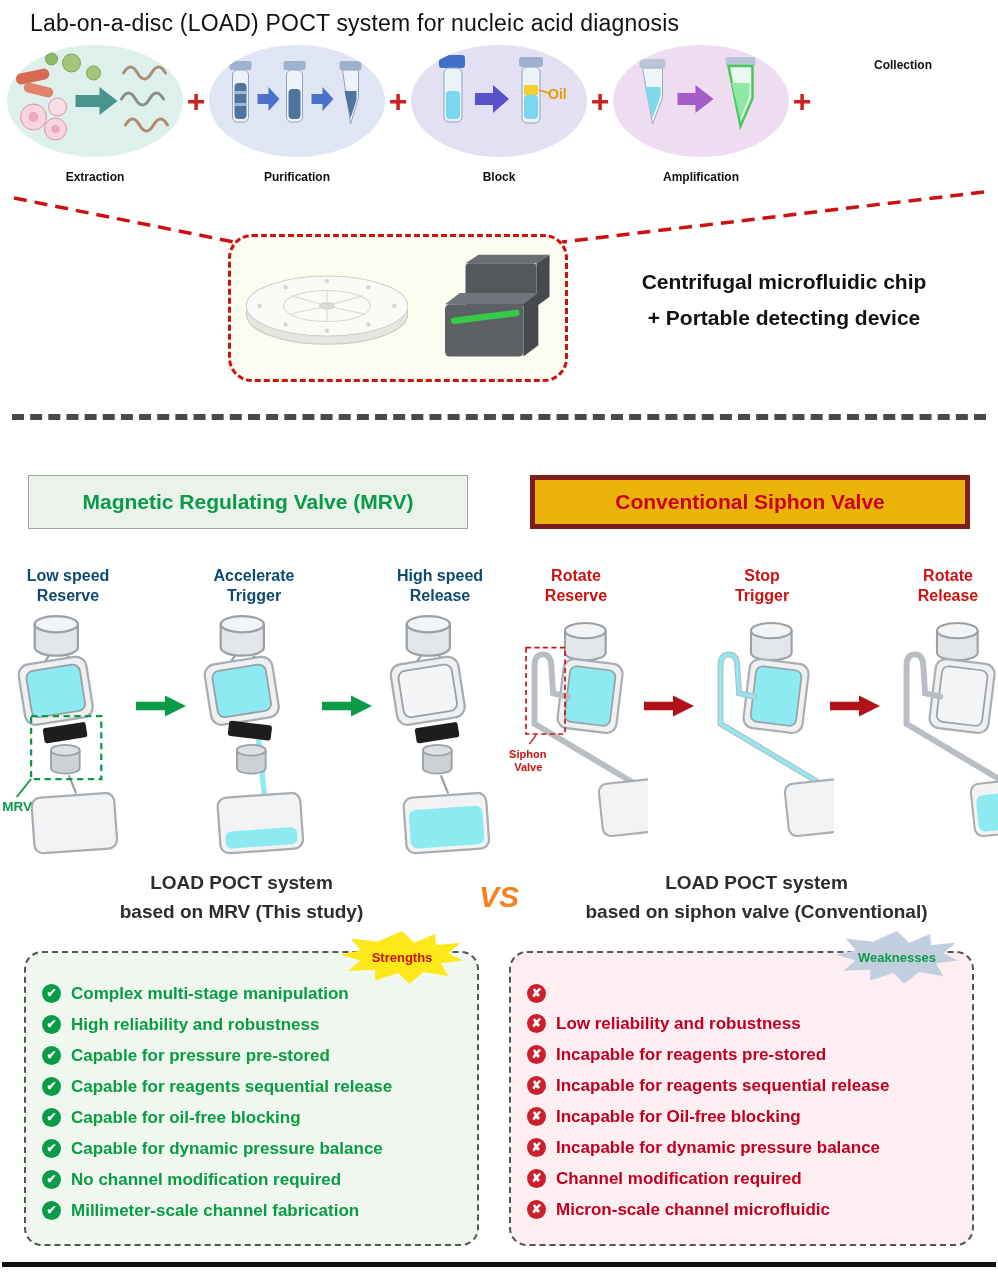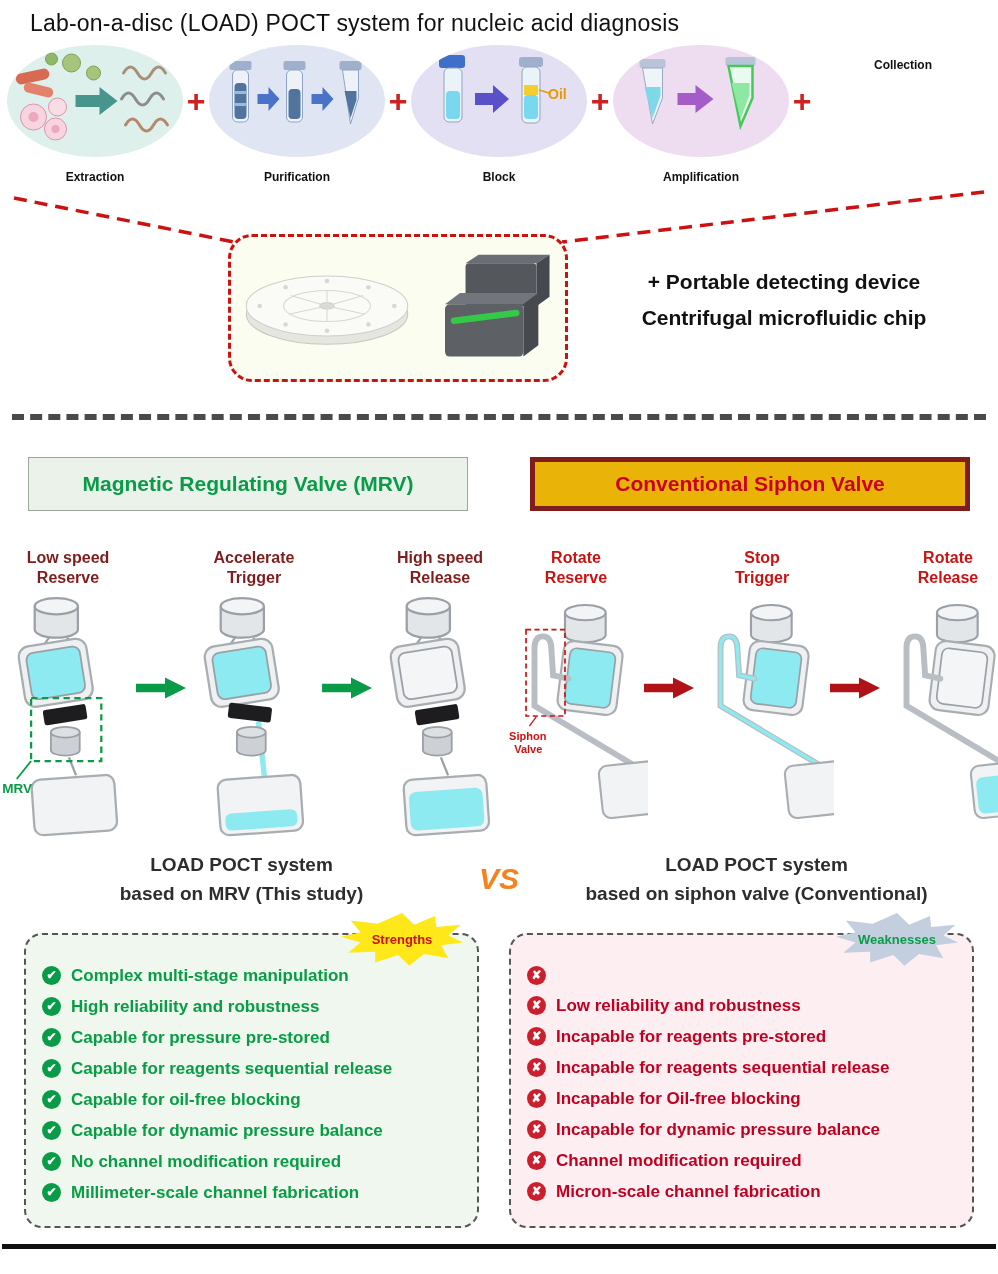--- a/index.html
+++ b/index.html
@@ -22,31 +22,31 @@
 
   
   .converge { position: relative; height: 202px; margin-top: 4px; }
   .converge-svg { position: absolute; left: 0; top: 0; }
   .device-box { position: absolute; left: 228px; top: 46px; width: 340px; height: 148px; border: 3.5px dashed #cc1111; border-radius: 24px; background: #fafdf0; display: flex; align-items: center; justify-content: center; gap: 2px; }
   .device-caption { position: absolute; left: 578px; top: 76px; width: 412px; text-align: center; font-size: 21px; font-weight: bold; color: #111; line-height: 1.7; }
 
   .divider { margin: 24px 12px 0 12px; border-top: 6px dashed #4a4a4a; }
 
   
-  .headers-row { display: flex; justify-content: space-between; padding: 15px 28px; margin-top: 22px; }
+  .headers-row { display: flex; justify-content: space-between; padding: 15px 28px; margin-top: 40px; }
   .valve-header { width: 440px; height: 54px; display: flex; align-items: center; justify-content: center; font-size: 21px; font-weight: bold; }
   .valve-header.mrv    { background: #eaf2ea; border: 1px solid #99a899; color: #0a9b48; }
   .valve-header.siphon { background: #eab308; border: 5px solid #7f1d1d; color: #cc0022; }
 
   
   .diagrams-row { display: flex; margin-top: 22px; }
   .diagram-panel { flex: 1; display: flex; justify-content: center; align-items: flex-start; }
   .stage { display: flex; flex-direction: column; align-items: center; width: 136px; }
   .stage-label { font-size: 16px; font-weight: bold; text-align: center; line-height: 1.25; height: 42px; }
-  .diagram-panel.left  .stage-label { color: #7f1d1d; }
+  .diagram-panel.left  .stage-label { color: #0c4a6e; }
   .diagram-panel.right .stage-label { color: #cc1111; }
   .flow-arrow { width: 50px; height: 24px; margin-top: 128px; flex: none;
     clip-path: polygon(0 32%, 58% 32%, 58% 6%, 100% 50%, 58% 94%, 58% 68%, 0 68%); }
   .flow-arrow.green { background: #0a9b48; }
   .flow-arrow.red   { background: #b01217; }
 
   
   .captions-row { display: flex; align-items: center; justify-content: center; margin-top: 8px; }
   .sys-caption { width: 445px; text-align: center; font-size: 19px; font-weight: bold; color: #2d2d2d; line-height: 1.55; }
   .vs { width: 70px; text-align: center; font-size: 30px; font-weight: bold; font-style: italic; color: #f5821f; }
@@ -220,22 +220,22 @@
         <polygon points="52,12 66,3 142,3 128,12" fill="#6a6d73"></polygon>
         <polygon points="128,12 142,3 142,48 128,58" fill="#46494e"></polygon>
         <rect x="52" y="12" width="76" height="46" rx="4" fill="#54585d"></rect>
         <polygon points="30,56 46,44 130,44 114,56" fill="#72767c"></polygon>
         <polygon points="114,56 130,44 130,100 114,112" fill="#46494e"></polygon>
         <rect x="30" y="56" width="84" height="56" rx="5" fill="#5d6166"></rect>
         <rect x="36" y="66" width="74" height="7" rx="3.5" fill="#35c948" transform="rotate(-7 73 69)"></rect>
       </svg>
     </div>
     <div class="device-caption">
+      <div>Centrifugal microfluidic chip</div>
       <div>+ Portable detecting device</div>
-      <div>Centrifugal microfluidic chip</div>
     </div>
   </div>
 
   <div class="divider"></div>
 
   <div class="headers-row">
     <div class="valve-header mrv">Magnetic Regulating Valve (MRV)</div>
     <div class="valve-header siphon">Conventional Siphon Valve</div>
   </div>
 
@@ -479,21 +479,21 @@
         <li>
             <span class="li-icon">✘</span>
             <span>Incapable for dynamic pressure balance</span>
           </li>
         <li>
             <span class="li-icon">✘</span>
             <span>Channel modification required</span>
           </li>
         <li>
             <span class="li-icon">✘</span>
-            <span>Micron-scale channel fabrication</span>
+            <span>Micron-scale channel microfluidic</span>
           </li>
       </ul>
     </div>
   </div>
 
   <div class="bottom-rule"></div>
 
 </div>
 
 </body></html>

